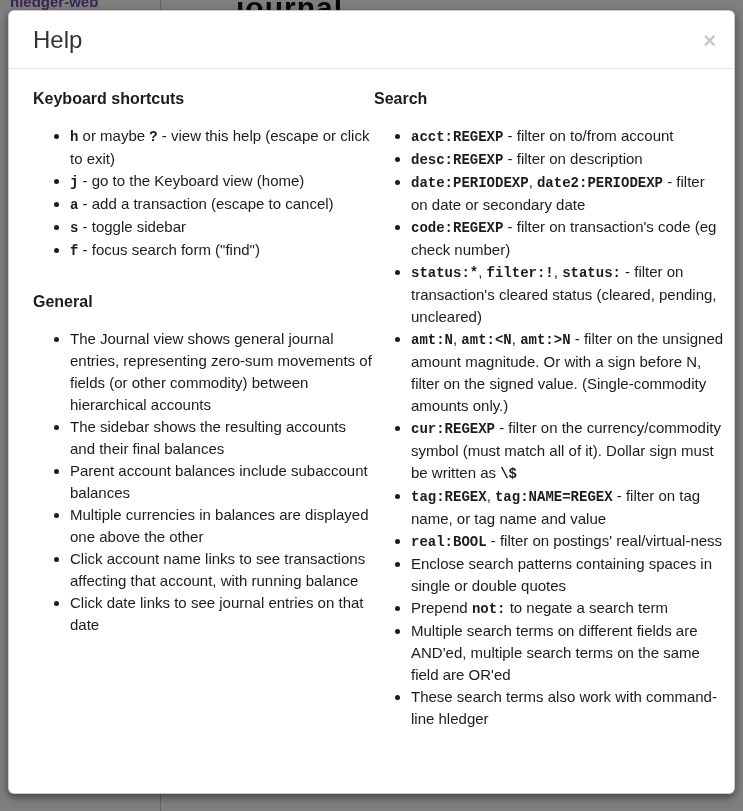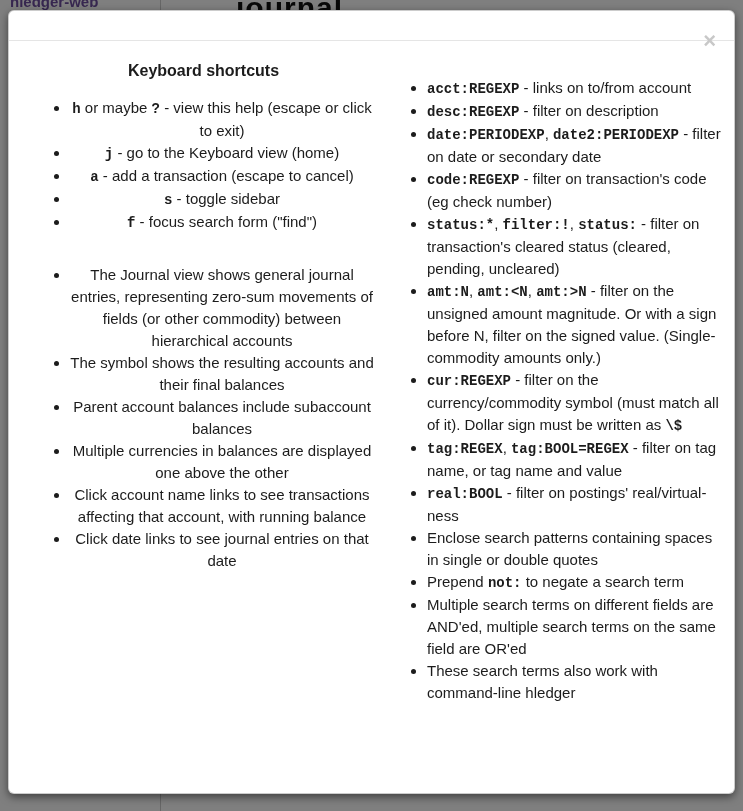--- a/index.html
+++ b/index.html
@@ -54,21 +54,21 @@
     position: absolute; right: 18px; top: 19px;
     background: none; border: 0; padding: 0;
     font-family: inherit; font-size: 22px; font-weight: bold;
     line-height: 1; color: #c8c8c8; cursor: pointer;
   }
   .modal-body {
     display: flex;
     padding: 20px 10px 20px 24px;
     box-sizing: border-box;
   }
-  .col-left  { width: 341px; margin-right: 16px; flex: none; text-align: center; }
+  .col-left  { width: 341px; flex: none; }
   .col-right { flex: 1; min-width: 0; }
 
   .section-heading {
     margin: 0; font-size: 16px; font-weight: bold;
     color: #1c1c1c; line-height: 20px;
   }
   ul.help-list {
     margin: 16px 0 30px 0;
     padding-left: 37px;
     list-style: disc;
@@ -89,50 +89,53 @@
   <a class="brand" href="#">hledger-web</a>
   <div class="vdivider"></div>
   <h1 class="page-heading">journal</h1>
 </div>
 
 <div class="backdrop"></div>
 
 <div class="modal">
   <div class="modal-header">
     <button class="close">×</button>
+    <h2 class="modal-title">Help</h2>
   </div>
   <div class="modal-body">
     <div class="col-left" id="col-left">
         <h3 class="section-heading">Keyboard shortcuts</h3>
         <ul class="help-list">
           <li><code class="code-term">h</code><span> or maybe </span><code class="code-term">?</code><span> - view this help (escape or click to exit)</span></li>
           <li><code class="code-term">j</code><span> - go to the Keyboard view (home)</span></li>
           <li><code class="code-term">a</code><span> - add a transaction (escape to cancel)</span></li>
           <li><code class="code-term">s</code><span> - toggle sidebar</span></li>
           <li><code class="code-term">f</code><span> - focus search form ("find")</span></li>
         </ul>
+        <h3 class="section-heading">General</h3>
         <ul class="help-list">
           <li><span>The Journal view shows general journal entries, representing zero-sum movements of fields (or other commodity) between hierarchical accounts</span></li>
-          <li><span>The symbol shows the resulting accounts and their final balances</span></li>
+          <li><span>The sidebar shows the resulting accounts and their final balances</span></li>
           <li><span>Parent account balances include subaccount balances</span></li>
           <li><span>Multiple currencies in balances are displayed one above the other</span></li>
           <li><span>Click account name links to see transactions affecting that account, with running balance</span></li>
           <li><span>Click date links to see journal entries on that date</span></li>
         </ul>
       </div>
     <div class="col-right" id="col-right">
+        <h3 class="section-heading">Search</h3>
         <ul class="help-list">
-          <li><code class="code-term">acct:REGEXP</code><span> - links on to/from account</span></li>
+          <li><code class="code-term">acct:REGEXP</code><span> - filter on to/from account</span></li>
           <li><code class="code-term">desc:REGEXP</code><span> - filter on description</span></li>
           <li><code class="code-term">date:PERIODEXP</code><span>, </span><code class="code-term">date2:PERIODEXP</code><span> - filter on date or secondary date</span></li>
           <li><code class="code-term">code:REGEXP</code><span> - filter on transaction's code (eg check number)</span></li>
           <li><code class="code-term">status:*</code><span>, </span><code class="code-term">filter:!</code><span>, </span><code class="code-term">status:</code><span> - filter on transaction's cleared status (cleared, pending, uncleared)</span></li>
           <li><code class="code-term">amt:N</code><span>, </span><code class="code-term">amt:&lt;N</code><span>, </span><code class="code-term">amt:&gt;N</code><span> - filter on the unsigned amount magnitude. Or with a sign before N, filter on the signed value. (Single-commodity amounts only.)</span></li>
           <li><code class="code-term">cur:REGEXP</code><span> - filter on the currency/commodity symbol (must match all of it). Dollar sign must be written as </span><code class="code-term">\$</code></li>
-          <li><code class="code-term">tag:REGEX</code><span>, </span><code class="code-term">tag:BOOL=REGEX</code><span> - filter on tag name, or tag name and value</span></li>
+          <li><code class="code-term">tag:REGEX</code><span>, </span><code class="code-term">tag:NAME=REGEX</code><span> - filter on tag name, or tag name and value</span></li>
           <li><code class="code-term">real:BOOL</code><span> - filter on postings' real/virtual-ness</span></li>
           <li><span>Enclose search patterns containing spaces in single or double quotes</span></li>
           <li><span>Prepend </span><code class="code-term">not:</code><span> to negate a search term</span></li>
           <li><span>Multiple search terms on different fields are AND'ed, multiple search terms on the same field are OR'ed</span></li>
           <li><span>These search terms also work with command-line hledger</span></li>
         </ul>
       </div>
   </div>
 </div>
 

